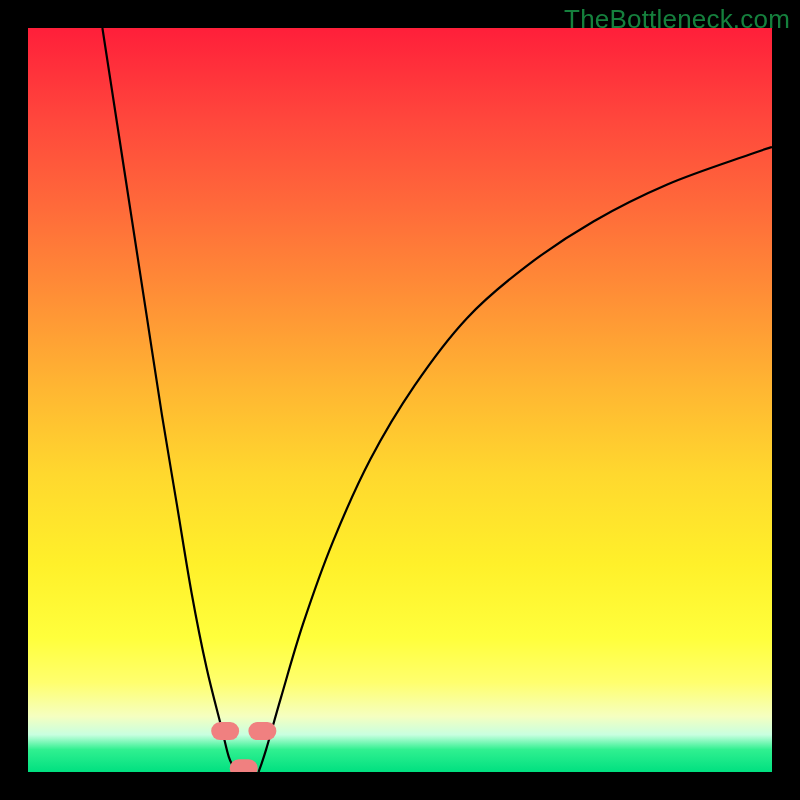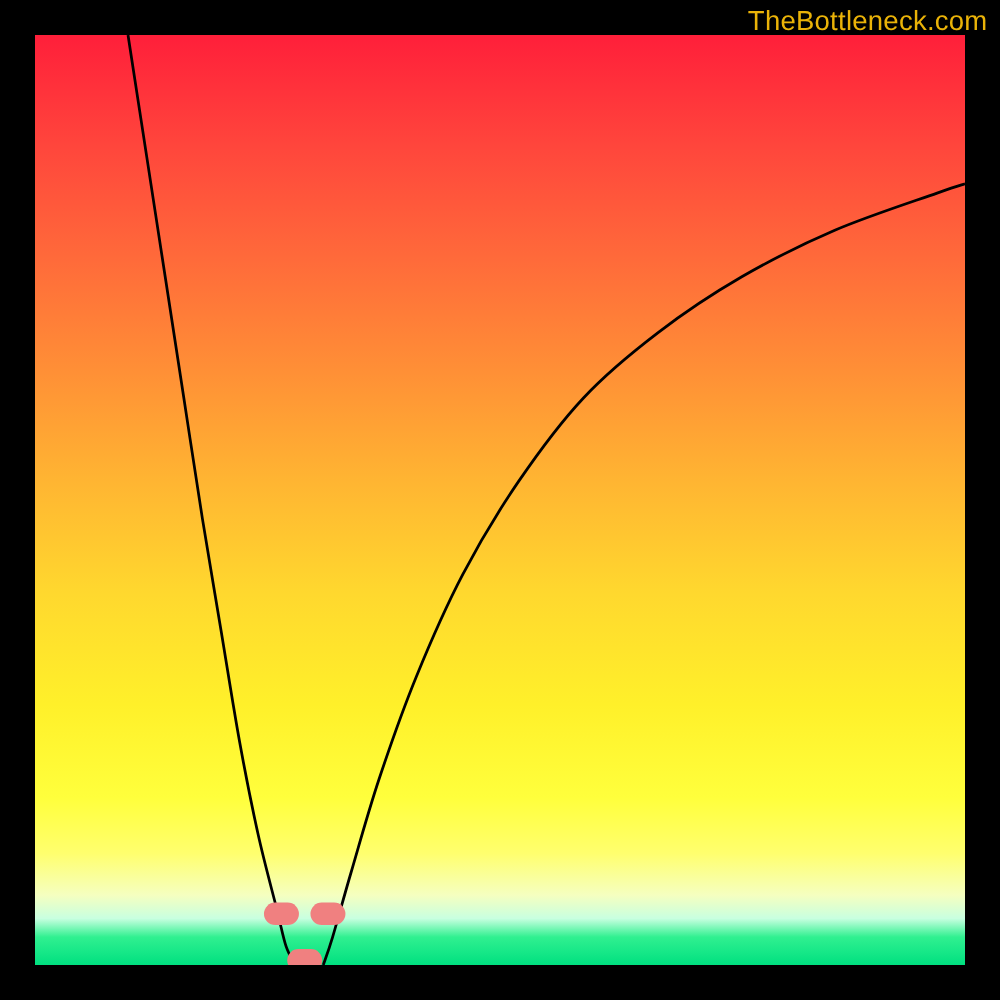--- a/index.html
+++ b/index.html
@@ -13,22 +13,22 @@
   .frame {
     position: relative;
     width: 800px;
     height: 800px;
     background: #000000;
   }
   .watermark {
     position: absolute;
     top: 4px;
     right: 10px;
-    color: #eab308;
-    font-size: 22px;
+    color: #15803d;
+    font-size: 26px;
     font-weight: 500;
     letter-spacing: 0.2px;
     z-index: 5;
   }
   .plot-area {
     position: absolute;
     left: 28px;
     top: 28px;
     width: 744px;
     height: 744px;

